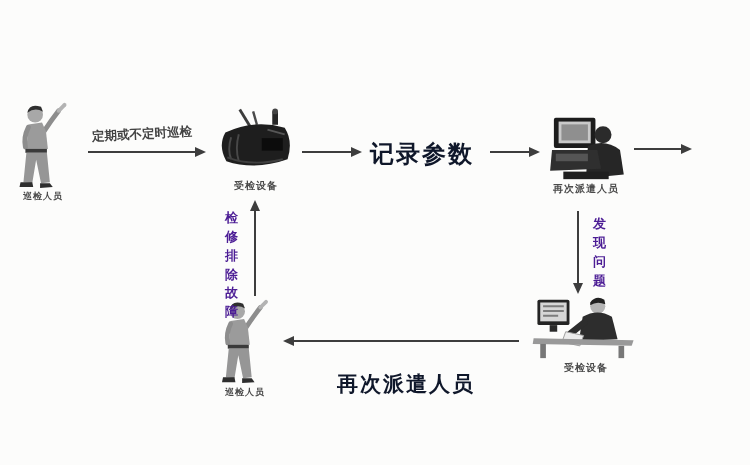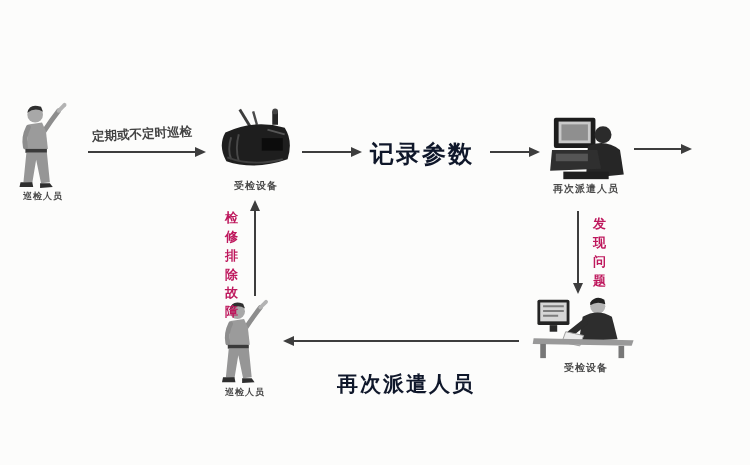--- a/index.html
+++ b/index.html
@@ -43,21 +43,21 @@
     white-space: nowrap;
     transform: rotate(-3deg);
   }
 
   
   .edge-text-vert {
     position: absolute;
     width: 15px;
     font-size: 13px;
     font-weight: 700;
-    color: #be185d;
+    color: #4c1d95;
     line-height: 1.45;
     word-break: break-all;
     text-align: center;
   }
 
   
   .arrow { position: absolute; background: #3d3d3d; }
   .arrow.h { height: 2px; }
   .arrow.v { width: 2px; }
   .ahead { position: absolute; width: 0; height: 0; border: solid transparent; }

